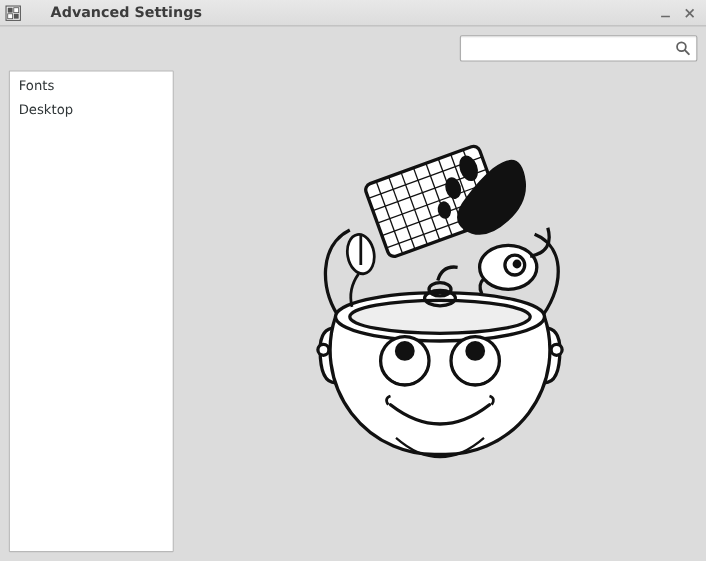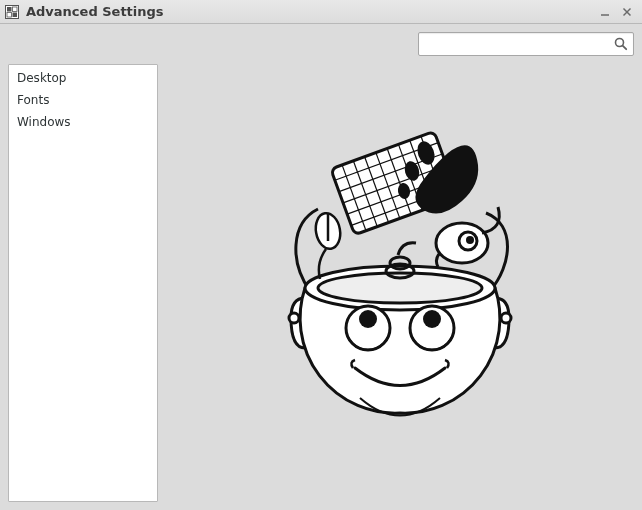--- a/index.html
+++ b/index.html
@@ -29,20 +29,21 @@
     margin-right: 6px;
     display: flex;
     align-items: center;
     justify-content: center;
   }
   .titlebar .title {
     font-weight: bold;
     font-size: 13px;
     color: #3c3c3c;
     flex: 0 0 auto;
+    margin-left: 20px;
   }
   .titlebar .spacer { flex: 1 1 auto; }
   .titlebar .win-btn {
     width: 18px;
     height: 18px;
     display: flex;
     align-items: center;
     justify-content: center;
     color: #6a6a6a;
     cursor: pointer;
@@ -156,27 +157,24 @@
         <circle cx="6.5" cy="6.5" r="4" fill="none" stroke="#616161" stroke-width="1.6"></circle>
         <line x1="9.6" y1="9.6" x2="13.2" y2="13.2" stroke="#616161" stroke-width="1.8" stroke-linecap="round"></line>
       </svg>
     </span>
   </div>
 </div>
 
 <div class="main">
   <div class="sidebar">
     <div class="item">
-      <span>Desktop</span>
-    </div>
-    <div class="item">
       <span>Fonts</span>
     </div>
     <div class="item">
-      <span>Windows</span>
+      <span>Desktop</span>
     </div>
   </div>
 
   <div class="content">
     <svg class="mascot" viewBox="0 0 300 340">
 
       <g stroke="#111" stroke-width="3" fill="#fff">
 
         <path d="M55 185 q-14 0 -14 20 q0 30 14 30" fill="#fff"></path>
         <path d="M245 185 q14 0 14 20 q0 30 -14 30" fill="#fff"></path>

